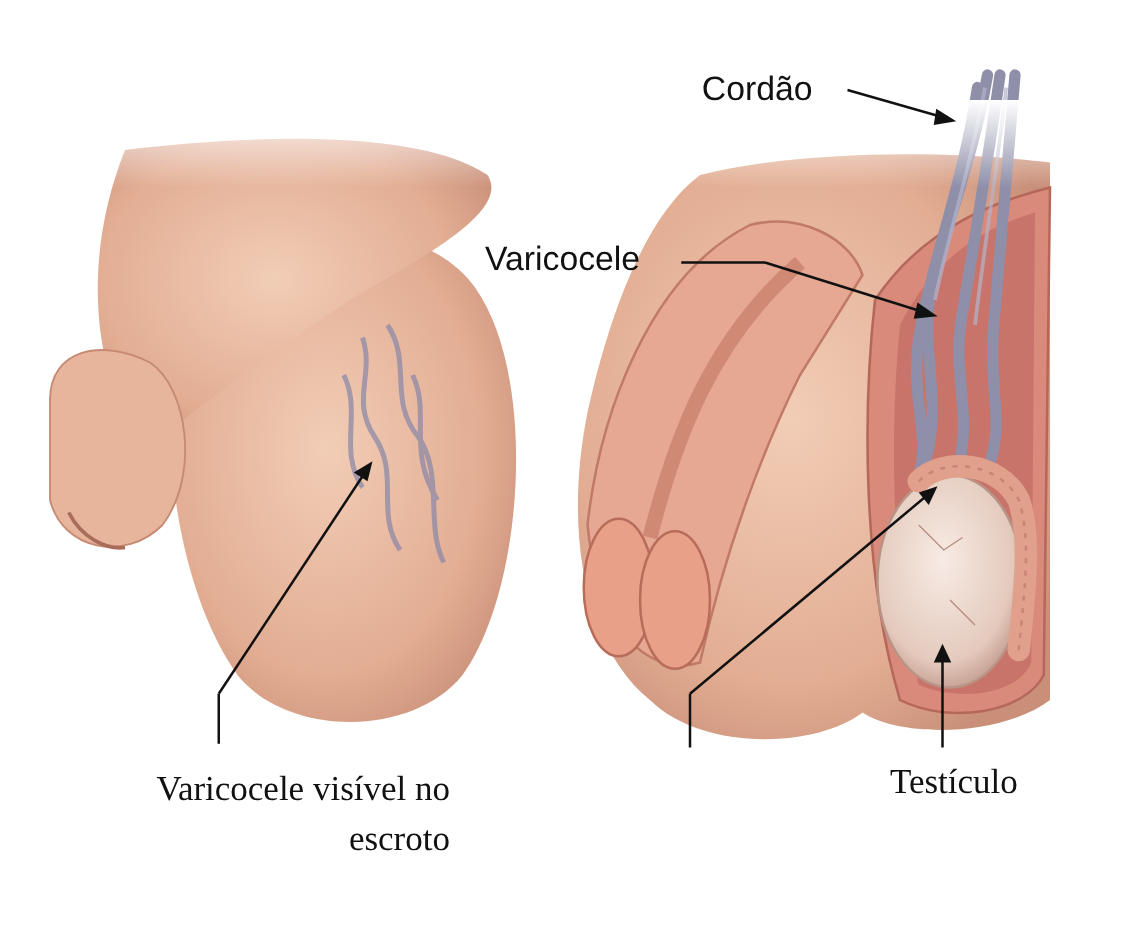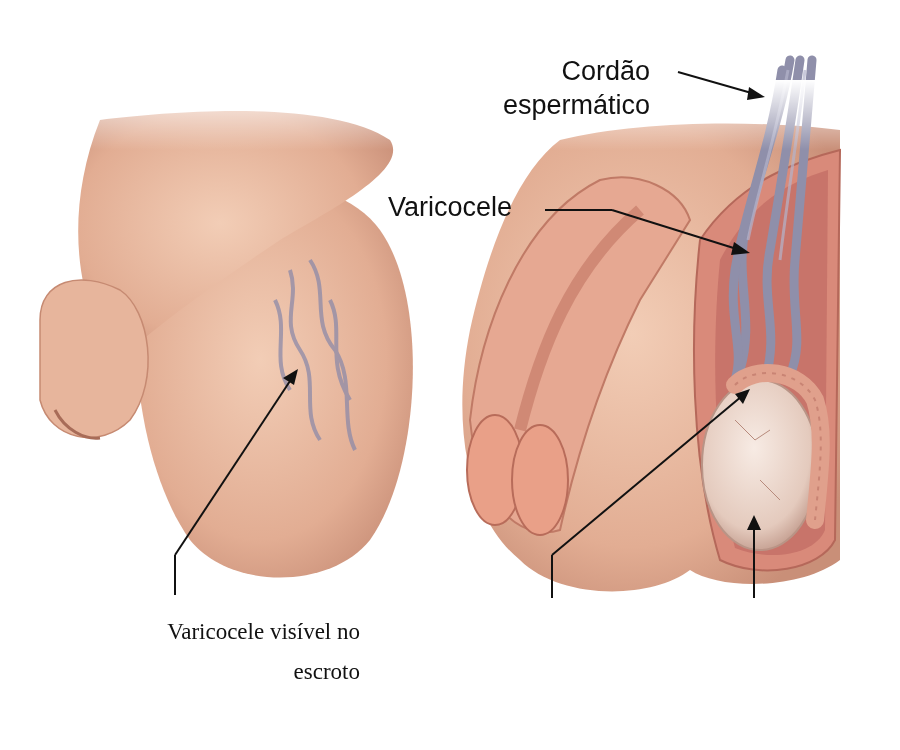--- a/index.html
+++ b/index.html
@@ -1,20 +1,20 @@
 <!DOCTYPE html>
 <html><head>
 <meta charset="utf-8">
 <style>
   html,body{margin:0;padding:0;background:#ffffff;}
   #stage{position:relative;width:900px;height:750px;overflow:hidden;background:#ffffff;}
   svg.art{position:absolute;left:0;top:0;}
   .lbl{position:absolute;color:#111;white-space:nowrap;}
   .sans{font-family:"Liberation Sans","DejaVu Sans",sans-serif;font-size:27px;}
-  .serif{font-family:"Liberation Serif","DejaVu Serif",serif;font-size:23px;}
+  .serif{font-family:"Liberation Serif","DejaVu Serif",serif;font-size:28px;}
   .center{text-align:right;}
 </style>
 </head>
 <body>
 
 <div id="stage">
   <svg class="art" width="900" height="750" viewBox="0 0 900 750">
     <defs>
       <radialGradient id="skinG" cx="45%" cy="45%" r="65%">
         <stop offset="0%" stop-color="#f2cdb6"></stop>
@@ -103,19 +103,19 @@
     </g>
   </svg>
 
   <div class="lbl serif center" style="left:60px;top:612px;width:300px;line-height:40px;">
     <div>Varicocele visível no</div>
     <div>escroto</div>
   </div>
 
   <div class="lbl sans center" style="left:450px;top:54px;width:200px;line-height:34px;">
     <div>Cordão</div>
-    <div>espermático</div>
   </div>
 
   <div class="lbl sans" style="left:388px;top:192px;text-align:right;">Varicocele</div>
 
 
+  <div class="lbl serif" style="left:712px;top:610px;">Testículo</div>
 </div>
 
 </body></html>

